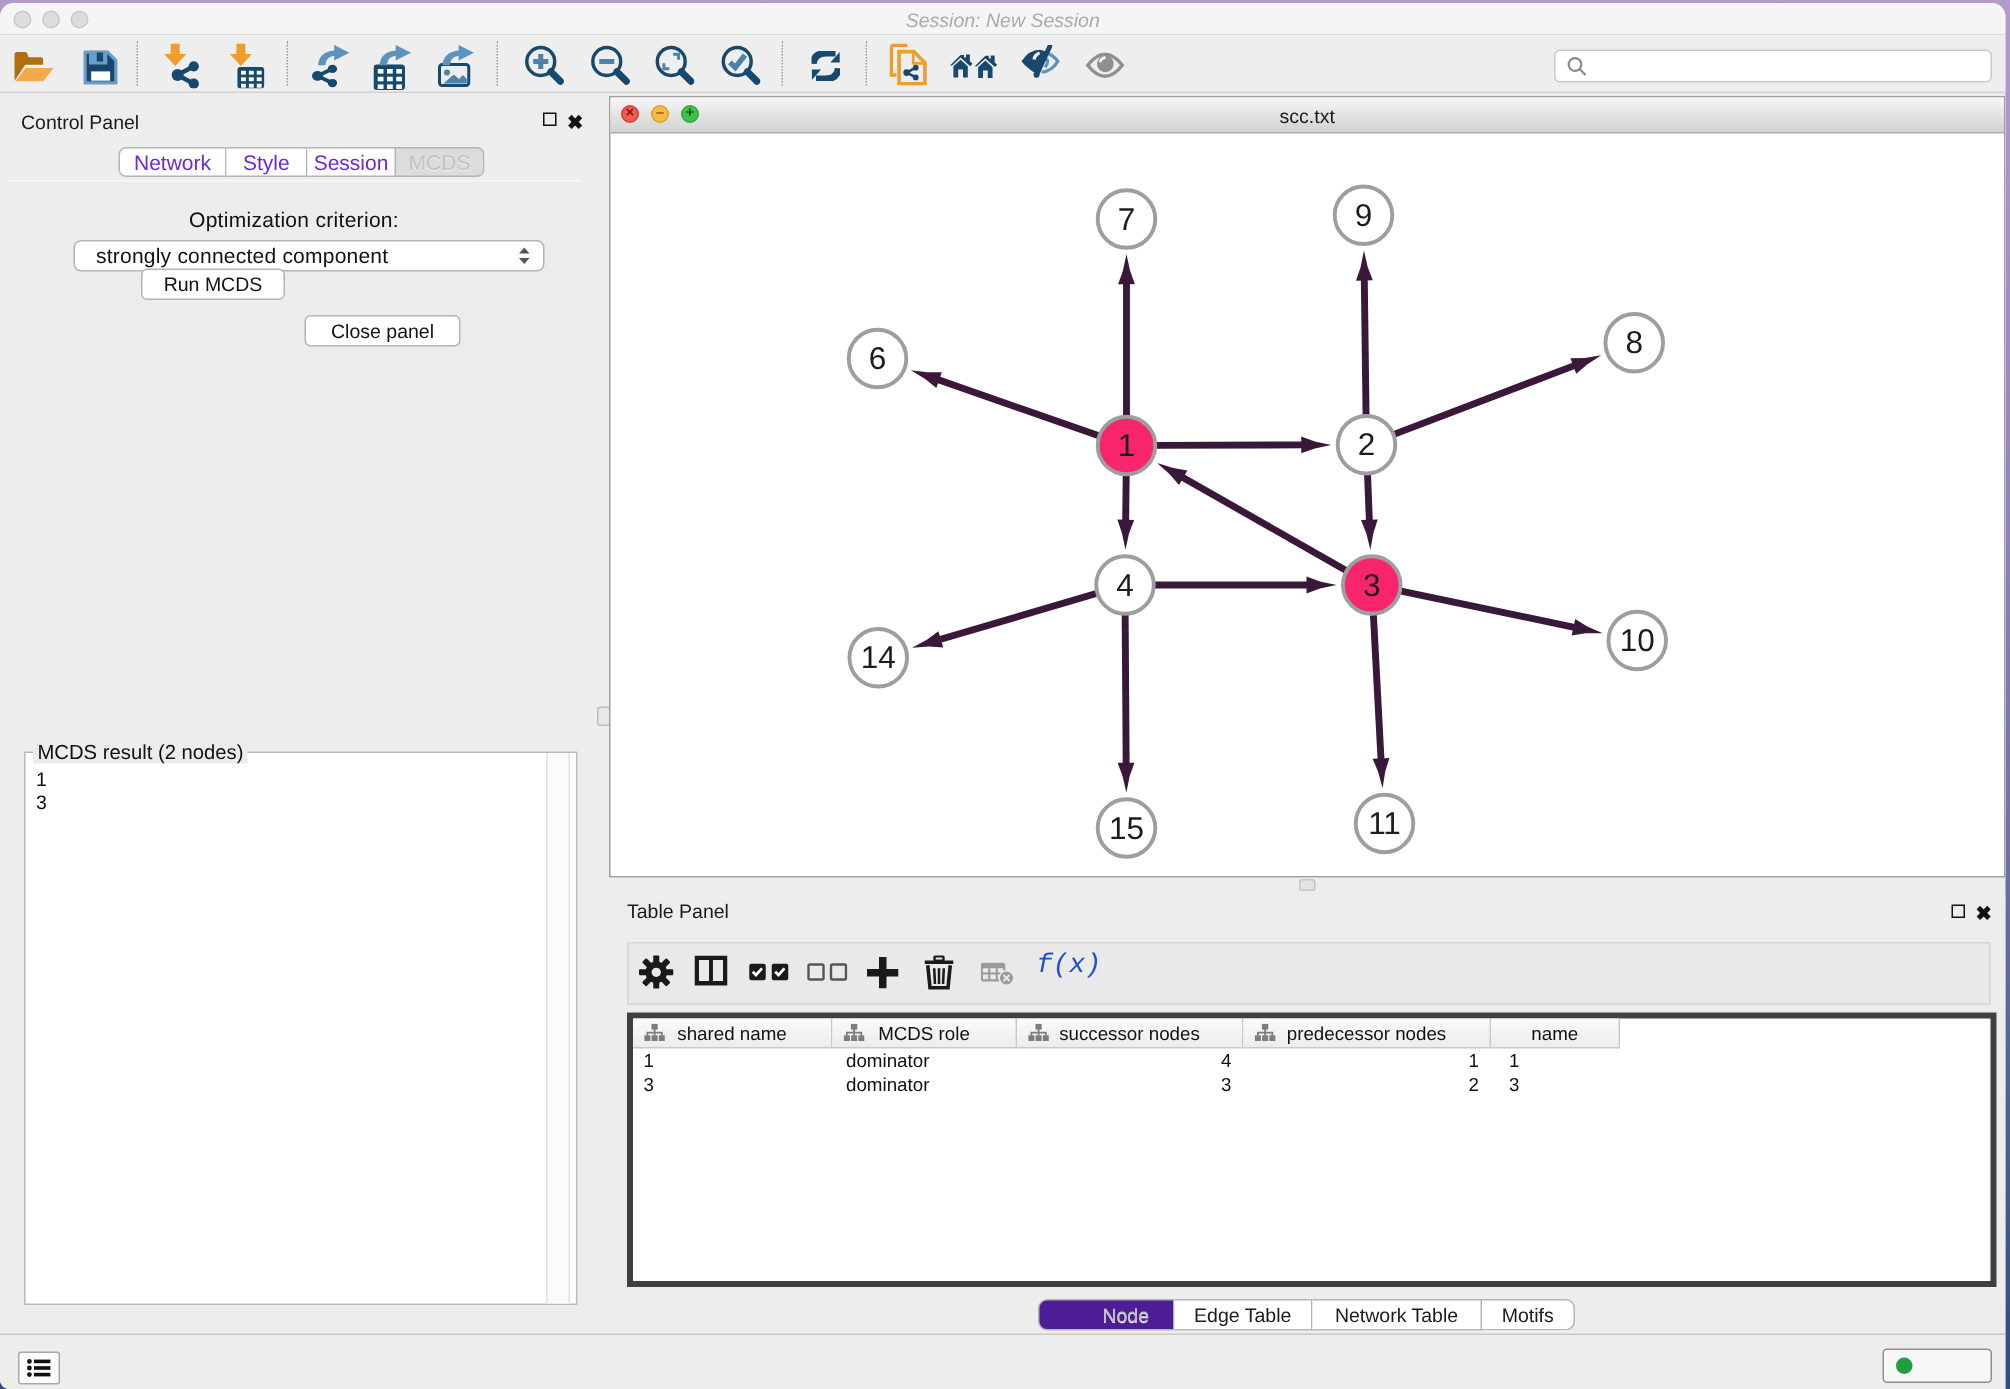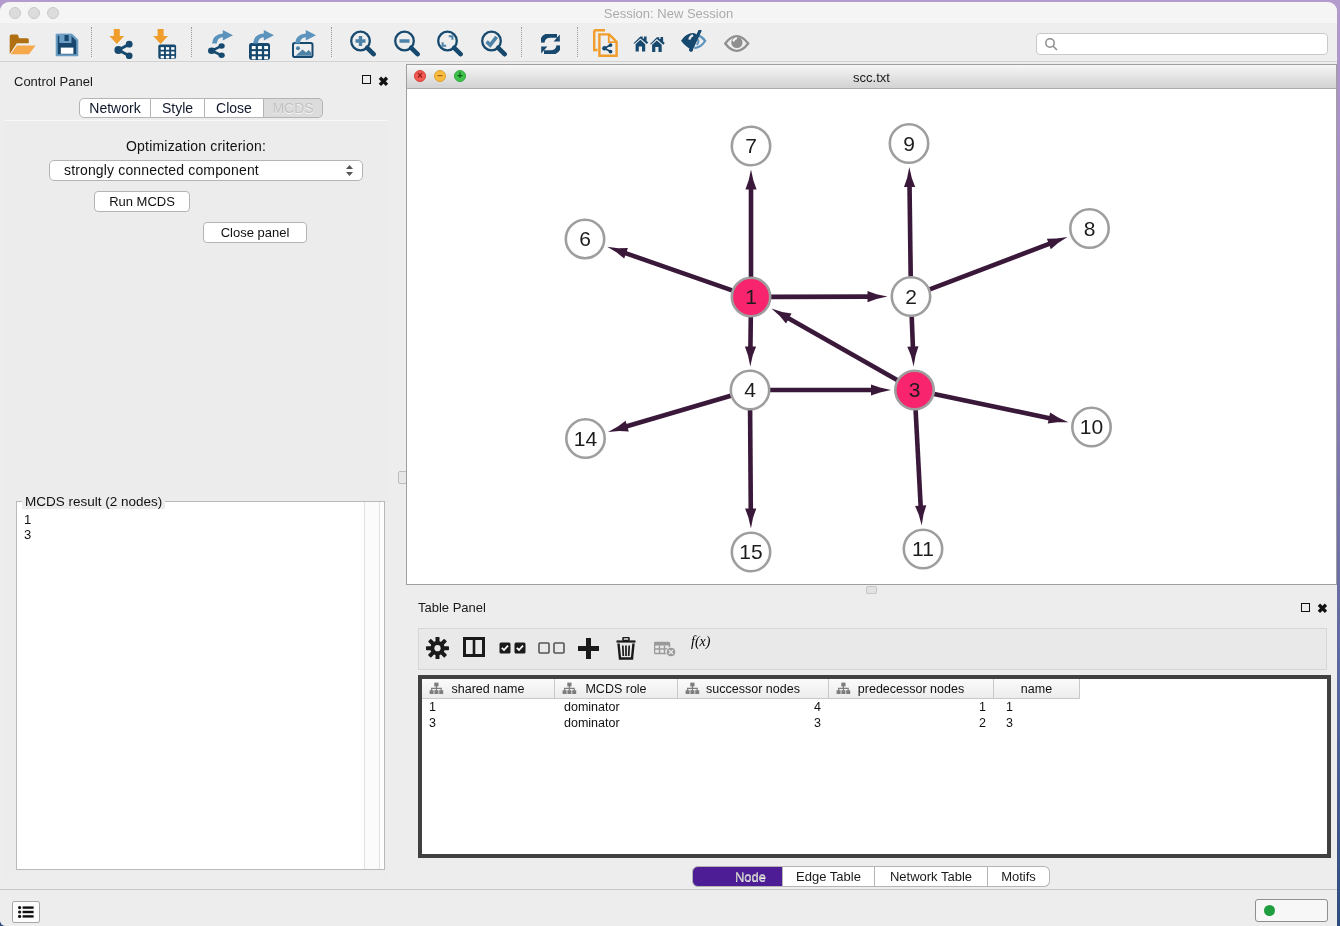--- a/index.html
+++ b/index.html
@@ -4,48 +4,48 @@
 <style>
   html,body{margin:0;padding:0;}
   body{width:1340px;height:926px;overflow:hidden;position:relative;
        font-family:"Liberation Sans",sans-serif;
        background:linear-gradient(180deg,#b49bcd 0%,#9d86c0 30%,#5f6a9e 70%,#2e4d7c 100%);}
   .abs{position:absolute;}
   #win{position:absolute;left:0;top:2px;width:1337px;height:924px;background:#ededed;
        border-radius:9px 9px 0 6px;overflow:hidden;}
   
   #titlebar{position:absolute;left:0;top:0;width:100%;height:21px;background:#f5f5f5;
-            border-bottom:1px solid #15803d;border-radius:9px 9px 0 0;}
+            border-bottom:1px solid #15803d;border-radius:9px 9px 0 0;font-style:italic;}
   .tl{position:absolute;top:5px;width:12px;height:12px;border-radius:50%;
       background:#dcdcdc;border:1px solid #c9c9c9;box-sizing:border-box;}
   #wtitle{position:absolute;top:4px;left:0;width:100%;text-align:center;
           font-size:13px;color:#ababab;}
   
   #toolbar{position:absolute;left:0;top:21px;width:100%;height:38px;background:#eeeeee;
            border-bottom:1px solid #d2d2d2;}
   .tsep{position:absolute;top:4px;height:30px;width:0;border-left:1px dotted #9a9a9a;}
   .ticon{position:absolute;top:3px;}
   #searchbox{position:absolute;left:1036px;top:10px;width:290px;height:20px;background:#fff;
              border:1px solid #c9c9c9;border-radius:4px;}
   
   #cpanel{position:absolute;left:0;top:62px;width:392px;height:825px;background:#ededed;}
   #cphead{position:absolute;left:0;top:0;width:100%;height:30px;}
   #cptitle{position:absolute;left:14px;top:10px;font-size:13px;color:#1a1a1a;}
   .sqicon{position:absolute;top:11px;width:9px;height:9px;border:1.6px solid #111;box-sizing:border-box;}
   .xicon{position:absolute;top:10px;font-size:13px;font-weight:bold;color:#111;}
   #cptabs{position:absolute;left:79px;top:34px;height:20px;}
   .ctab{position:absolute;top:0;height:20px;box-sizing:border-box;background:#fff;
-        border:1px solid #b4b4b4;font-size:14px;color:#0f172a;text-align:center;line-height:19px;}
+        border:1px solid #b4b4b4;font-size:14px;color:#6d28d9;text-align:center;line-height:19px;}
   #cpinner{position:absolute;left:5px;top:56px;width:382px;height:758px;background:#ececec;
            border-top:1px solid #f8f8f8;}
   #optlabel{position:absolute;left:0;top:17px;width:100%;text-align:center;font-size:14px;color:#111;letter-spacing:0.2px;}
   #combo{position:absolute;left:44px;top:39px;width:314px;height:21px;background:#fff;
          border:1px solid #b4b4b4;border-radius:5px;box-sizing:border-box;}
   #combo span{position:absolute;left:14px;top:1px;font-size:14px;color:#111;letter-spacing:0.15px;}
-  .btn{position:absolute;top:70px;height:21px;background:#fff;border:1px solid #b4b4b4;
+  .btn{position:absolute;top:58px;height:21px;background:#fff;border:1px solid #b4b4b4;
        border-radius:4px;box-sizing:border-box;font-size:13px;color:#111;text-align:center;line-height:19px;}
   #fs{position:absolute;left:16px;top:437px;width:367px;height:367px;background:#fff;
       border:1px solid #b9b9b9;}
   #fslabel{position:absolute;left:5px;top:-8px;background:#ececec;padding:0 3px;font-size:13.5px;color:#111;}
   #fstext{position:absolute;left:7px;top:11px;font-size:13px;color:#111;line-height:14.5px;}
   #fssb{position:absolute;right:4px;top:0px;width:14px;height:100%;background:#fbfbfb;
         border-left:1px solid #e2e2e2;border-right:1px solid #e2e2e2;}
   
   #netwin{position:absolute;left:406px;top:62px;width:931px;height:521px;
           border:1px solid #9f9f9f;box-sizing:border-box;background:#fff;}
@@ -244,21 +244,21 @@
 </div>
     <div id="cpanel">
 <div id="cphead">
         <div id="cptitle">Control Panel</div>
         <div class="sqicon" style="left:362px"></div>
         <div class="xicon" style="left:378px">✖</div>
       </div>
 <div id="cptabs">
         <div class="ctab" style="left:0;width:72px;border-radius:5px 0 0 5px;">Network</div>
         <div class="ctab" style="left:72px;width:54px;border-left:none;">Style</div>
-        <div class="ctab" style="left:126px;width:59px;border-left:none;">Close</div>
+        <div class="ctab" style="left:126px;width:59px;border-left:none;">Session</div>
         <div class="ctab" style="left:185px;width:59px;border-left:none;border-radius:0 5px 5px 0;background:#dcdcdc;color:#c2c2c2;text-shadow:0 1px 0 #f6f6f6;">MCDS</div>
       </div>
 <div id="cpinner">
 <div id="optlabel">Optimization criterion:</div>
 <div id="combo">
           <span>strongly connected component</span>
           <svg width="9" height="13" style="position:absolute;right:8px;top:3px" viewBox="0 0 9 13">
             <path d="M1 5 L4.5 1 L8 5 Z M1 8 L4.5 12 L8 8 Z" fill="#555"></path>
           </svg>
         </div>
@@ -377,21 +377,21 @@
           <path d="M3.5 6.5 L5 21.5 L17 21.5 L18.5 6.5" fill="none" stroke="#1a1a1a" stroke-width="2.4"></path>
           <path d="M7.8 8.5 L8.3 19 M11 8.5 L11 19 M14.2 8.5 L13.7 19" stroke="#1a1a1a" stroke-width="1.7"></path>
         </svg>
 <svg style="position:absolute;left:235px;top:11px" width="23" height="17" viewBox="0 0 23 17">
           <rect x="0.5" y="2.5" width="15" height="11" rx="1" fill="none" stroke="#9a9a9a" stroke-width="1.5"></rect>
           <rect x="0.5" y="2.5" width="15" height="3" fill="#9a9a9a"></rect>
           <path d="M0.5 9 L15.5 9 M5.5 5.5 L5.5 13.5 M10.5 5.5 L10.5 13.5" stroke="#9a9a9a" stroke-width="1.4"></path>
           <circle cx="17" cy="12" r="4.8" fill="#9a9a9a" stroke="#e9e9e9" stroke-width="1"></circle>
           <path d="M15 10 L19 14 M19 10 L15 14" stroke="#e9e9e9" stroke-width="1.4"></path>
         </svg>
-<div style="position:absolute;left:272px;top:5px;font-family:Liberation Serif, serif;font-style:italic;font-size:14px;color:#000000;">f(x)</div>
+<div style="position:absolute;left:272px;top:5px;font-family:Liberation Mono, monospace;font-style:italic;font-size:18px;color:#1d4ed8;">f(x)</div>
 </div>
 <div id="ttable">
 <div class="th" style="left:0px;width:133px;"><svg width="15" height="13" viewBox="0 0 15 13" style="position:absolute;left:7px;top:3px">
             <rect x="5.3" y="0.6" width="4.2" height="3.8" fill="#7d7d7d"></rect>
             <path d="M7.4 4 L7.4 6.4 M2.6 8.4 L2.6 6.4 L12.2 6.4 L12.2 8.4 M7.4 6.4 L7.4 8.4" stroke="#7d7d7d" stroke-width="1.2" fill="none"></path>
             <rect x="0.6" y="8.2" width="4" height="3.8" fill="#7d7d7d"></rect>
             <rect x="5.4" y="8.2" width="4" height="3.8" fill="#7d7d7d"></rect>
             <rect x="10.2" y="8.2" width="4" height="3.8" fill="#7d7d7d"></rect>
           </svg>shared name</div>
 <div class="th" style="left:133px;width:123px;"><svg width="15" height="13" viewBox="0 0 15 13" style="position:absolute;left:7px;top:3px">

